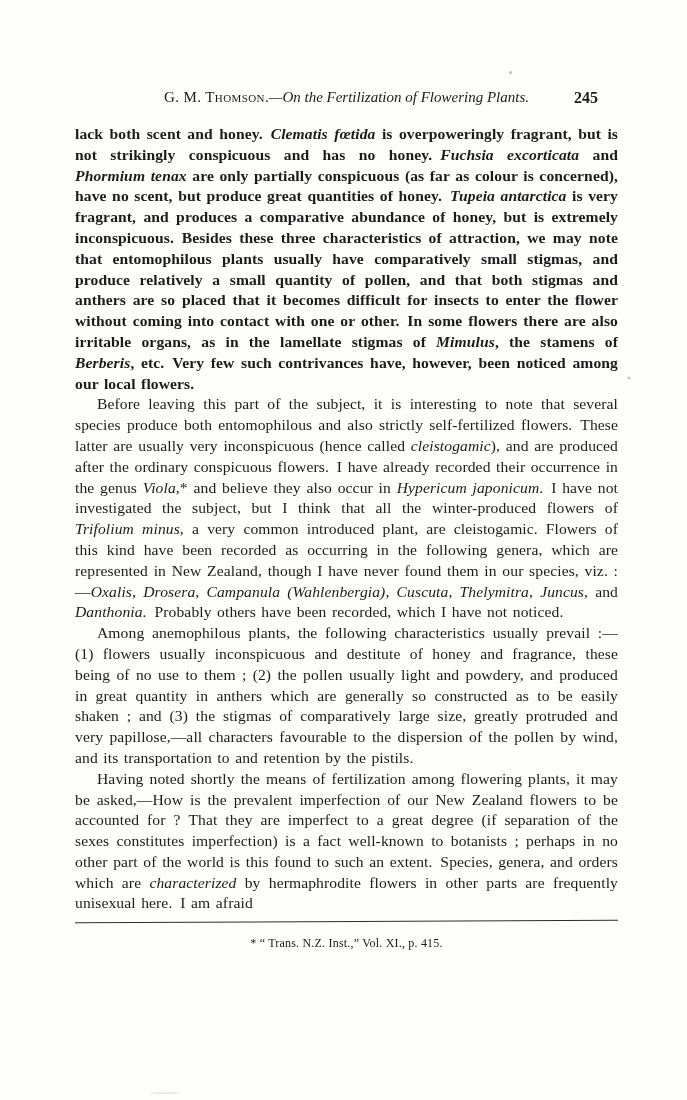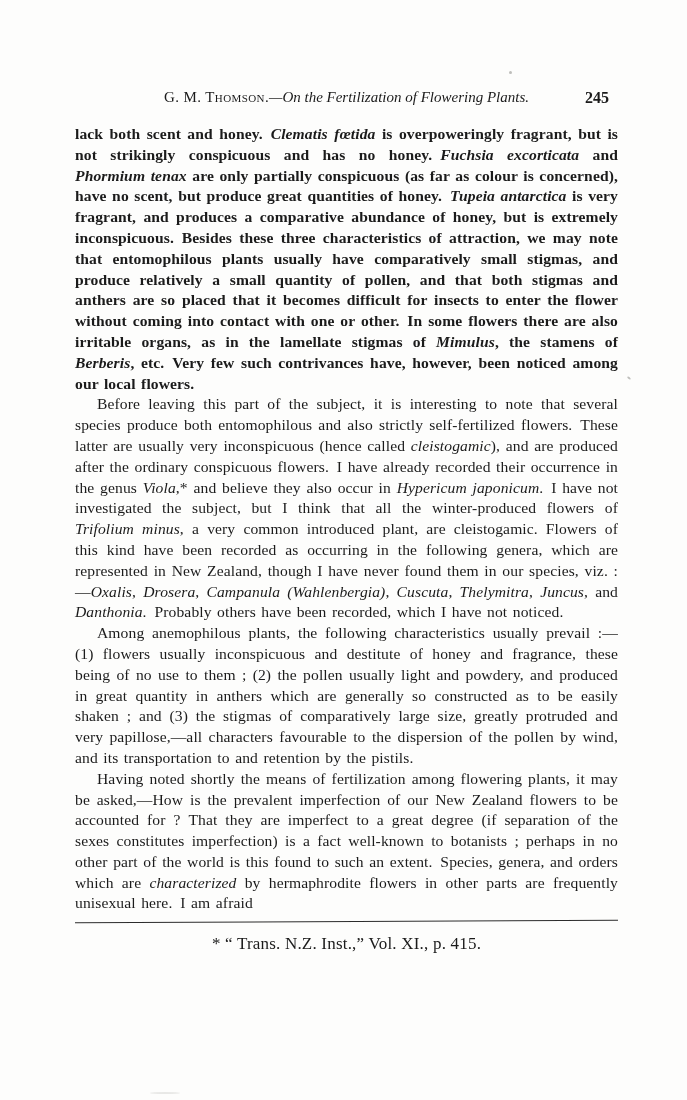--- a/index.html
+++ b/index.html
@@ -23,21 +23,21 @@
     margin-bottom: 17px;
     white-space: nowrap;
   }
   .running-head .author {
     font-variant: small-caps;
     letter-spacing: 0.4px;
   }
   .running-head .head-title { font-style: italic; }
   .running-head .pagenum {
     position: absolute;
-    right: 9px;
+    right: 20px;
     top: 0;
     font-weight: bold;
     font-size: 16px;
     font-style: normal;
   }
   .body-text {
     font-size: 15.6px;
     line-height: 20.8px;
     text-align: justify;
     word-spacing: 1.5px;
@@ -48,21 +48,21 @@
   .body-text i { font-style: italic; }
   .footnote-rule {
     margin-top: 7px;
     border: none;
     border-top: 1.3px solid #2c2c2c;
     width: 100%;
     transform: rotate(-0.25deg);
   }
   .footnote {
     text-align: center;
-    font-size: 17px;
+    font-size: 12px;
     line-height: 17px;
     padding-top: 5px;
     letter-spacing: 0.2px;
   }
   .speck {
     position: absolute;
     background: #8a8a85;
     border-radius: 50%;
     opacity: 0.55;
   }

